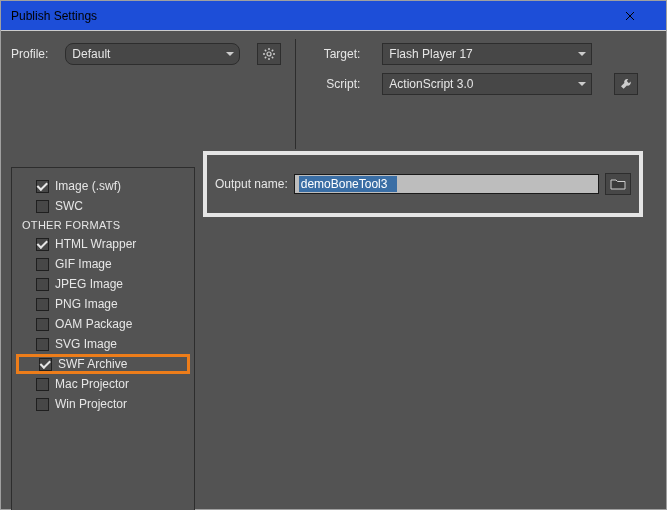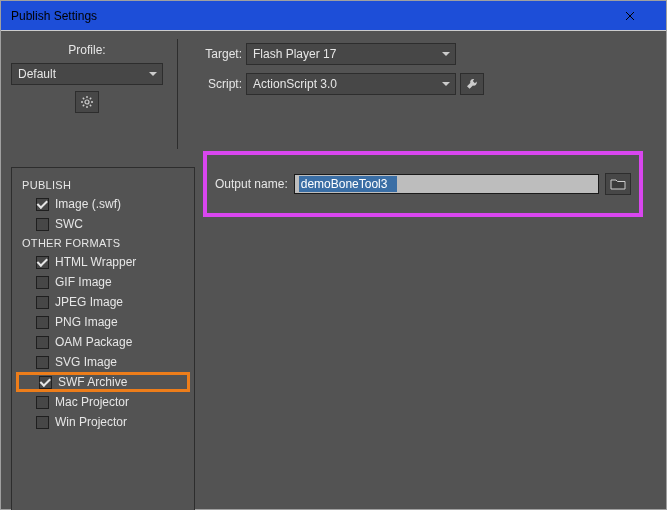--- a/index.html
+++ b/index.html
@@ -48,22 +48,21 @@
     padding: 12px 10px 10px 10px;
   }
   .top-row {
     display: flex;
     align-items: flex-start;
     gap: 14px;
   }
   .profile-block {
     display: flex;
     align-items: center;
-    gap: 6px;
-    flex-direction: column;
+    gap: 17px;
   }
   .lbl {
     color: #e6e6e6;
     font-size: 12px;
   }
   .dropdown {
     background: #474747;
     border: 1px solid #2d2d2d;
     height: 22px;
     display: flex;
@@ -101,21 +100,21 @@
     margin-top: -4px;
   }
   .right-top {
     display: flex;
     flex-direction: column;
     gap: 8px;
   }
   .right-row {
     display: flex;
     align-items: center;
-    gap: 4px;
+    gap: 22px;
   }
   .right-row .lbl { width: 50px; text-align: right; }
   .columns {
     display: flex;
     margin-top: 18px;
     gap: 14px;
     height: 380px;
   }
   .side-panel {
     width: 184px;
@@ -167,21 +166,21 @@
   .right-panel {
     position: relative;
     flex: 1;
   }
   .output-wrap {
     position: absolute;
     top: -16px;
     left: -6px;
     width: 440px;
     height: 66px;
-    border: 4px solid #d946ef;
+    border: 4px solid #e5e5e5;
     display: flex;
     align-items: center;
     padding: 0 8px;
     gap: 6px;
   }
   .output-label {
     color: #e6e6e6;
     font-size: 12px;
     white-space: nowrap;
   }
@@ -205,21 +204,21 @@
   .folder-btn {
     width: 26px;
     height: 22px;
     background: #474747;
     border: 1px solid #2d2d2d;
     display: flex;
     align-items: center;
     justify-content: center;
     cursor: pointer;
   }
-  .dd-profile { width: 152px; }
+  .dd-profile { width: 175px; border-radius: 8px; }
   .dd-target { width: 210px; text-align: center; }
   .dd-script { width: 210px; }
 </style>
 </head>
 <body>
 
 <div class="window">
   <div class="titlebar">
     <span class="title">Publish Settings</span>
     <div class="close-x">
@@ -273,21 +272,20 @@
               <path d="M9.2 2.2a3 3 0 0 0-3.9 3.7L2 9.2l2.6 2.6 3.3-3.3a3 3 0 0 0 3.7-3.9L9.9 6.2 7.8 4.1z" fill="#ccc"></path>
             </svg>
           </div>
         </div>
       </div>
     </div>
 
     <div class="columns">
 
       <div class="side-panel">
-        <div class="section-head">PUBLISH</div>
 
         <div class="item">
           <span class="chk checked"></span>
           <span class="item-label">Image (.swf)</span>
         </div>
         <div class="item">
           <span class="chk"></span>
           <span class="item-label">SWC</span>
         </div>
 

